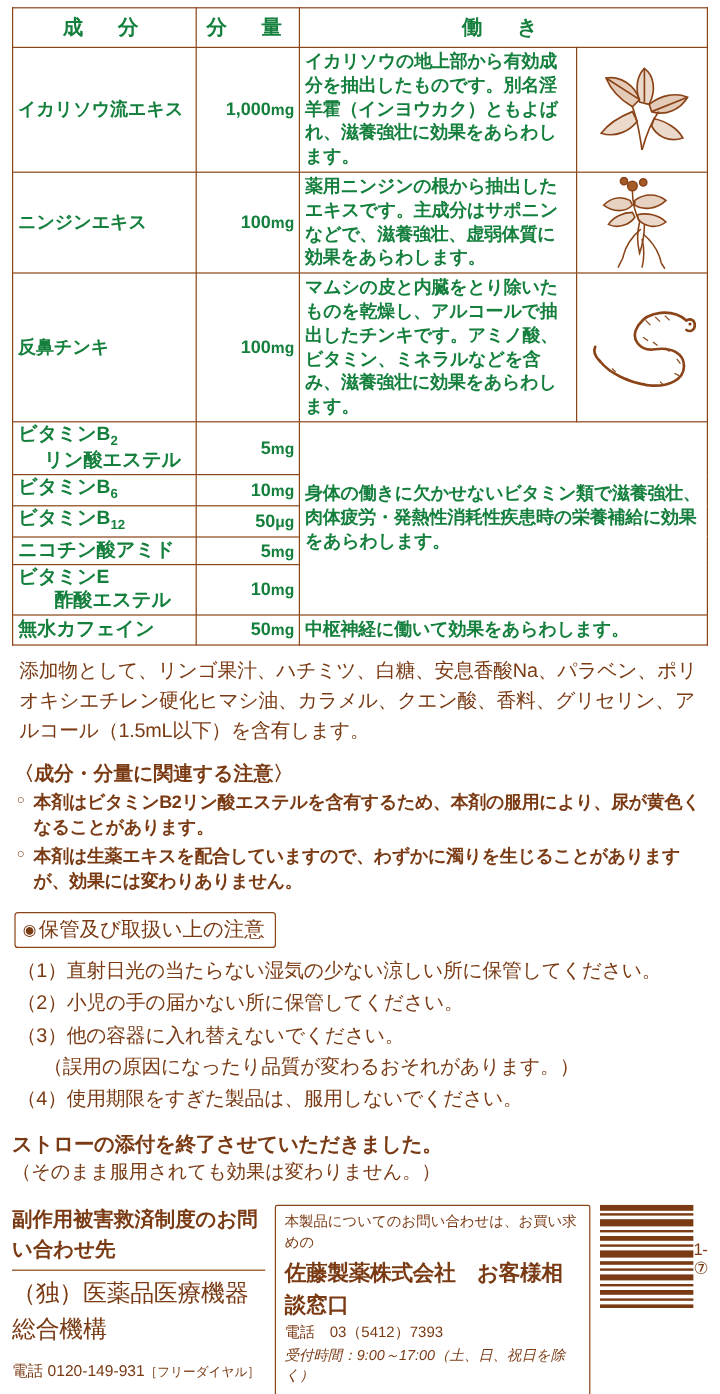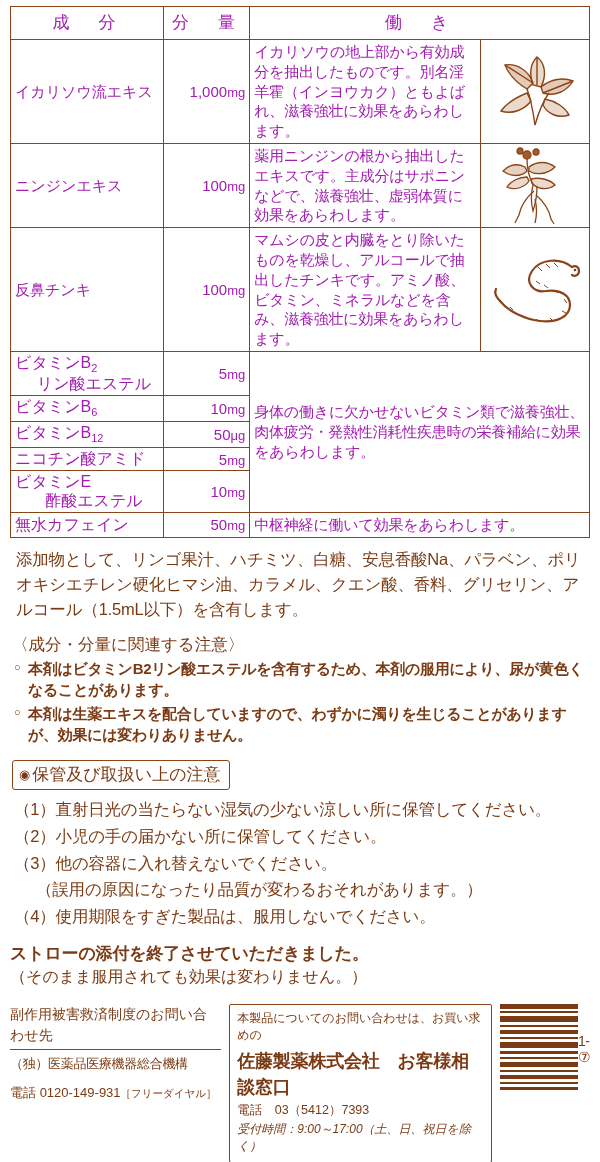--- a/index.html
+++ b/index.html
@@ -11,22 +11,22 @@
     -webkit-font-smoothing:antialiased;
   }
   .page{position:relative;width:600px;height:1162px;box-sizing:border-box;padding:6px 10px 0 10px;}
 
   
   table.ing{border-collapse:collapse;width:580px;table-layout:fixed;}
   table.ing td,table.ing th{
     border:1px solid #8a4418;
     padding:2px 4px;
     vertical-align:middle;
-    font-weight:normal;
-    color:#a21caf;
+    font-weight:bold;
+    color:#15803d;
     font-size:15px;
   }
   table.ing thead th{
     text-align:center;
     font-size:17px;
     letter-spacing:6px;
     padding:4px 0 5px 0;
     border-top:1px solid #8a4418;
   }
   .c-name{width:152px;}
@@ -45,21 +45,21 @@
   .sub2{font-size:11px;vertical-align:sub;}
 
   .pic svg{display:block;margin:0 auto;}
 
   
   .additives{
     font-size:16.5px;line-height:1.52;margin:9px 2px 0 6px;letter-spacing:-0.2px;
   }
 
   
-  .sec-title{font-size:16.5px;margin:12px 0 2px 2px;}
+  .sec-title{font-size:16.5px;margin:12px 0 2px 2px;font-weight:bold;}
   .bullets{font-size:15px;line-height:1.42;margin:0 0 0 4px;letter-spacing:-0.3px;}
   .bullets .b{display:block;text-indent:0;padding-left:14px;position:relative;margin-bottom:2px;font-weight:bold;}
   .bullets .b::before{content:"\25CB";position:absolute;left:0;top:0;font-size:11px;line-height:1.8;}
 
   
   .storage-head{
     display:inline-block;
     border:1.6px solid #8a4418;
     border-radius:3px;
     padding:2px 8px 3px 6px;
@@ -72,22 +72,22 @@
   .storage-list .li.indent{padding-left:22px;}
 
   
   .straw{text-align:left;margin-top:12px;}
   .straw .l1{font-size:17px;font-weight:bold;letter-spacing:-0.2px;}
   .straw .l2{font-size:16px;margin-top:2px;}
 
   
   .bottom{margin-top:16px;display:flex;align-items:flex-start;}
   .bx-left{width:214px;font-size:11.5px;line-height:1.5;}
-  .bx-left .t1{font-size:14px;}
-  .bx-left .org{font-size:13px;margin-top:3px;letter-spacing:-0.3px;}
+  .bx-left .t1{font-size:17px;font-weight:bold;}
+  .bx-left .org{font-size:20px;margin-top:3px;letter-spacing:-0.3px;}
   .bx-left .tel{font-size:13px;margin-top:10px;}
   .bx-left .tel .ff{font-size:10.5px;}
   .bx-left hr{border:none;border-top:1px solid #8a4418;margin:3px 0 4px 0;}
 
   .bx-mid{
     width:250px;margin-left:8px;border:1px solid #8a4418;border-radius:2px;
     padding:5px 7px 6px 7px;font-size:12px;line-height:1.45;
   }
   .bx-mid .m2{font-weight:bold;font-size:18px;margin-top:3px;letter-spacing:-0.2px;}
   .bx-mid .m3{font-size:12.5px;margin-top:1px;}

